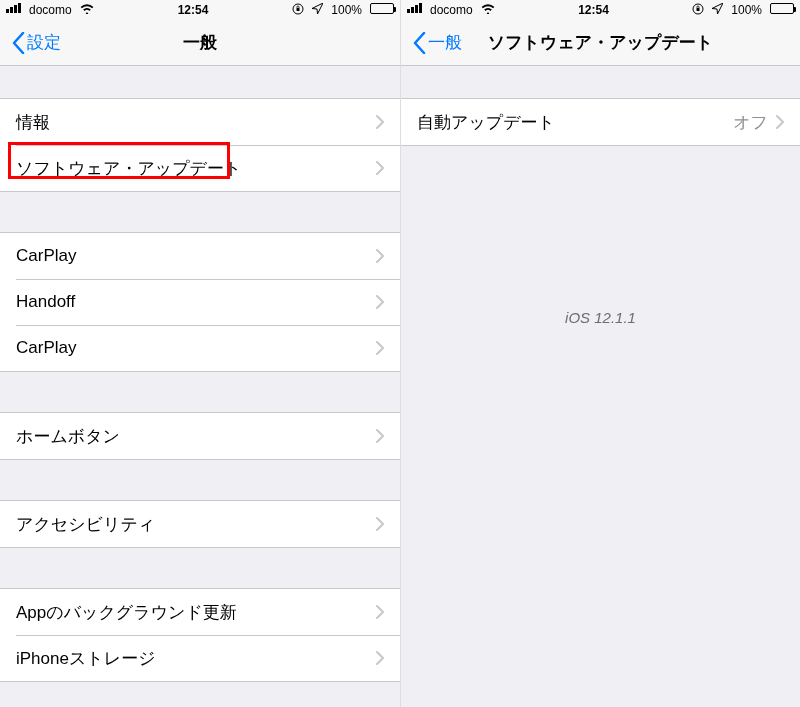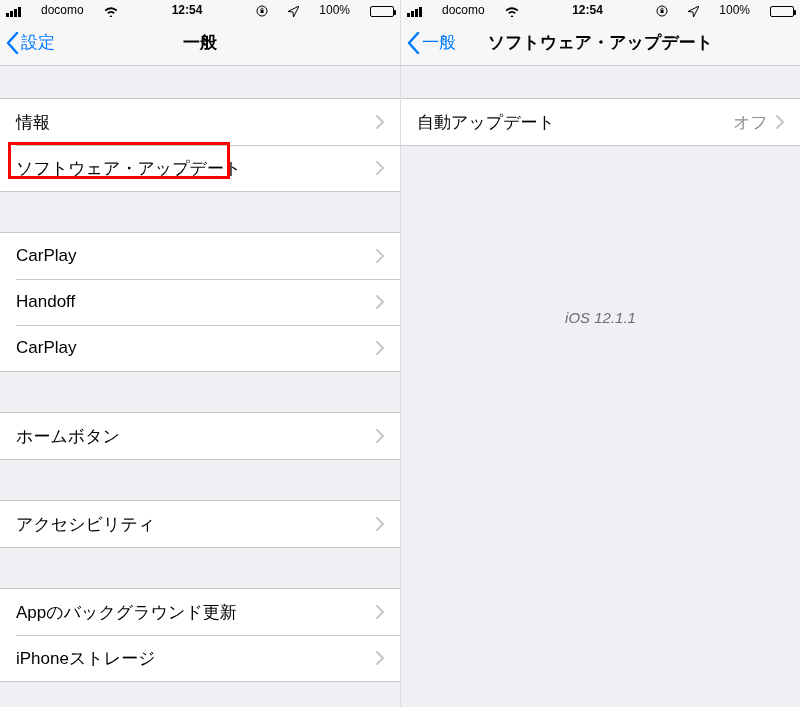--- a/index.html
+++ b/index.html
@@ -24,21 +24,21 @@
   .status-bar {
     height: 20px;
     display: flex;
     align-items: center;
     justify-content: space-between;
     padding: 0 6px;
     font-size: 12px;
     font-weight: 500;
     background: #f7f7f8;
   }
-  .status-left, .status-right { display: flex; align-items: flex-end; gap: 20px; }
+  .status-left, .status-right { display: flex; align-items: flex-start; gap: 8px; }
   .status-center { font-weight: 600; }
   .signal { display: inline-flex; align-items: flex-end; gap: 1px; }
   .signal span { width: 3px; background: #000; display: inline-block; }
   .signal span:nth-child(1){height:4px}
   .signal span:nth-child(2){height:6px}
   .signal span:nth-child(3){height:8px}
   .signal span:nth-child(4){height:10px}
   .wifi-icon, .loc-icon, .lock-rot-icon { display:inline-flex; }
   .battery {
     width: 24px; height: 11px; border: 1px solid #000; border-radius: 2px;
@@ -55,21 +55,21 @@
     background: #f7f7f8;
     border-bottom: 1px solid #c8c7cc;
     display: flex;
     align-items: center;
     position: relative;
   }
   .nav-back {
     display: flex; align-items: center;
     color: #007aff;
     font-size: 17px;
-    padding-left: 6px;
+    padding-left: 12px;
     cursor: pointer;
   }
   .nav-back svg { margin-right: 2px; }
   .nav-title {
     position: absolute;
     left: 0; right: 0;
     text-align: center;
     font-size: 17px;
     font-weight: 600;
     pointer-events: none;

